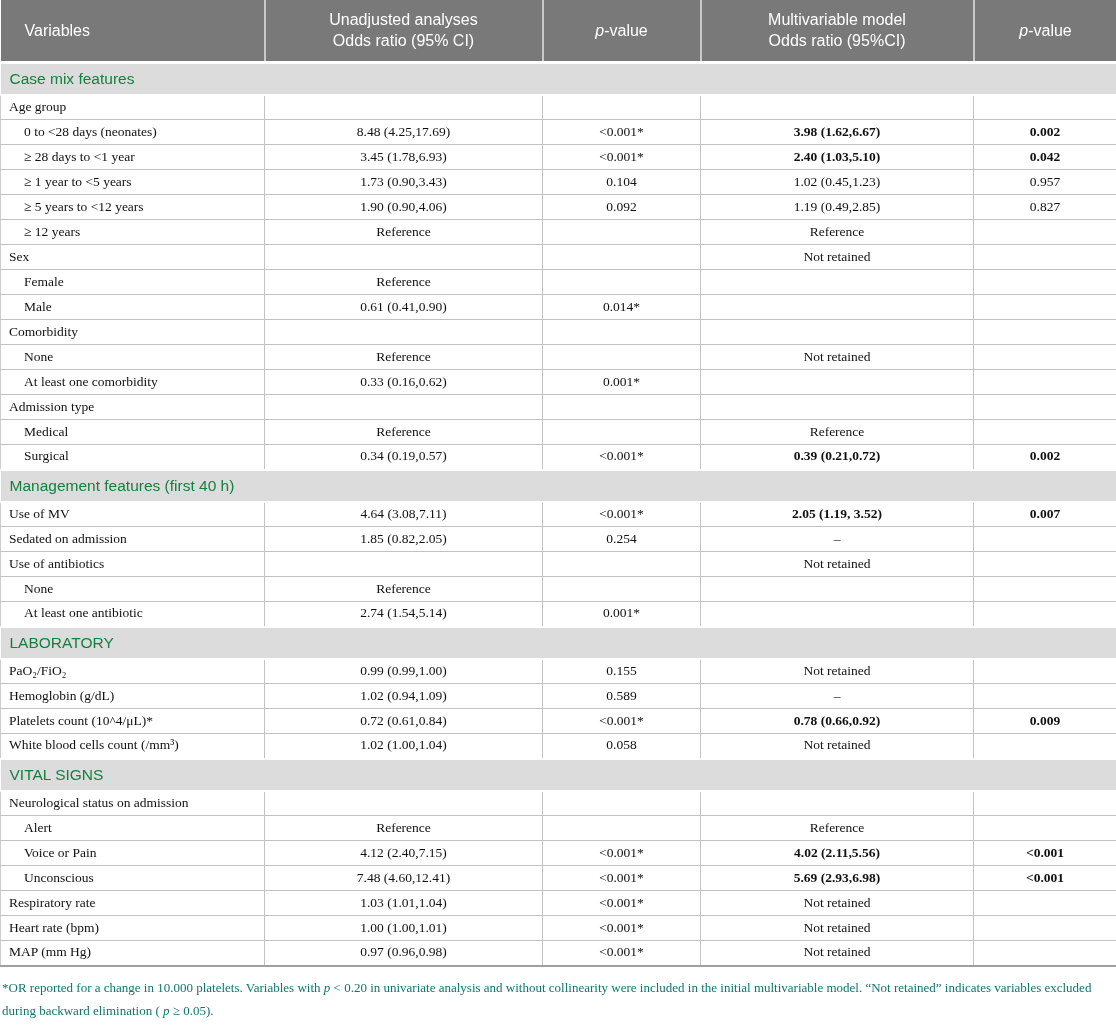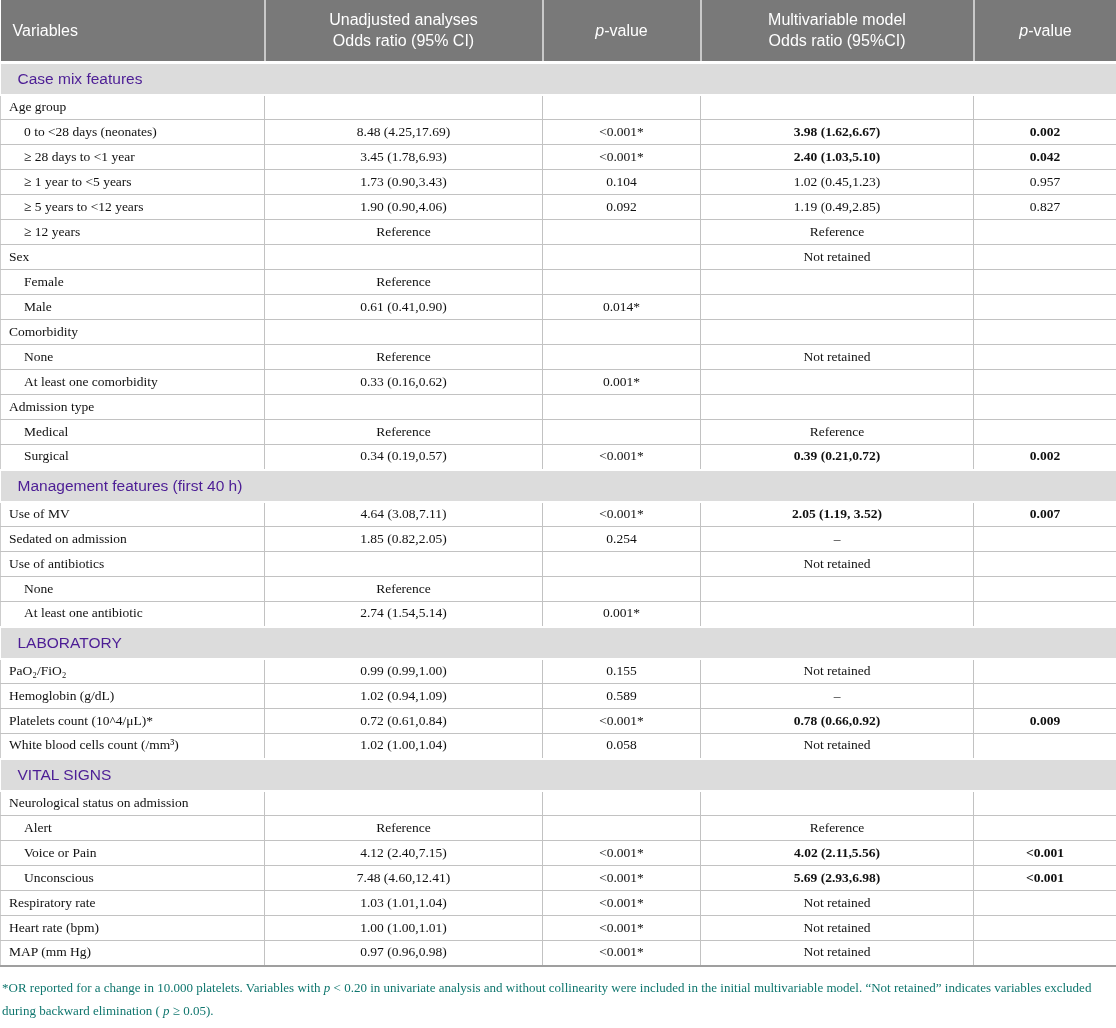--- a/index.html
+++ b/index.html
@@ -18,29 +18,29 @@
     font-size: 16px;
     line-height: 1.32;
     text-align: center;
     vertical-align: middle;
     padding: 9px 6px;
     height: 62px;
     border-right: 2px solid #c9c9c9;
     border-bottom: 3px solid #ffffff;
   }
   thead th:last-child { border-right: none; }
-  thead th.th-left { text-align: left; padding-left: 12px; }
+  thead th.th-left { text-align: left; padding-left: 24px; }
 
   
   td.section {
     background: #dcdcdc;
-    color: #4c1d95;
+    color: #15803d;
     font-family: "Liberation Sans", sans-serif;
     font-size: 15.5px;
-    padding: 6px 17px;
+    padding: 6px 9px;
     height: 31px;
     border-top: 2px solid #ffffff;
     border-bottom: 2px solid #ffffff;
   }
 
   
   td.var-cell, td.val-cell {
     background: #ffffff;
     font-family: "Liberation Serif", serif;
     font-size: 13.5px;

